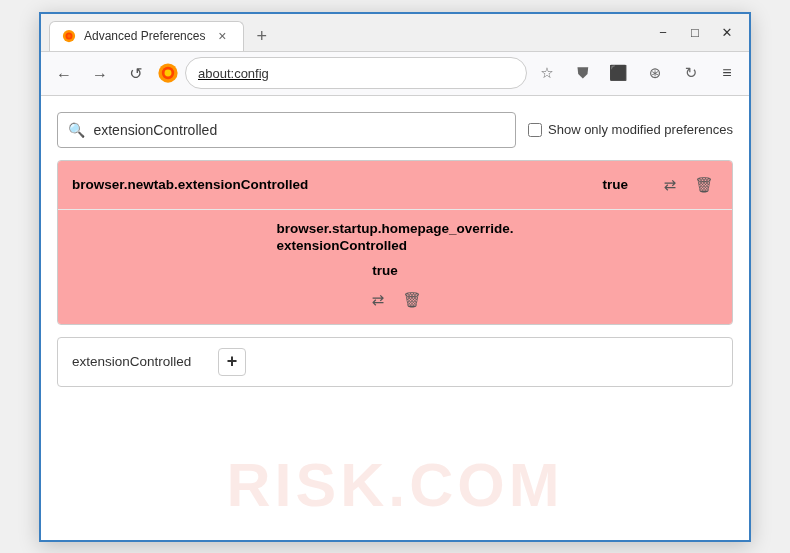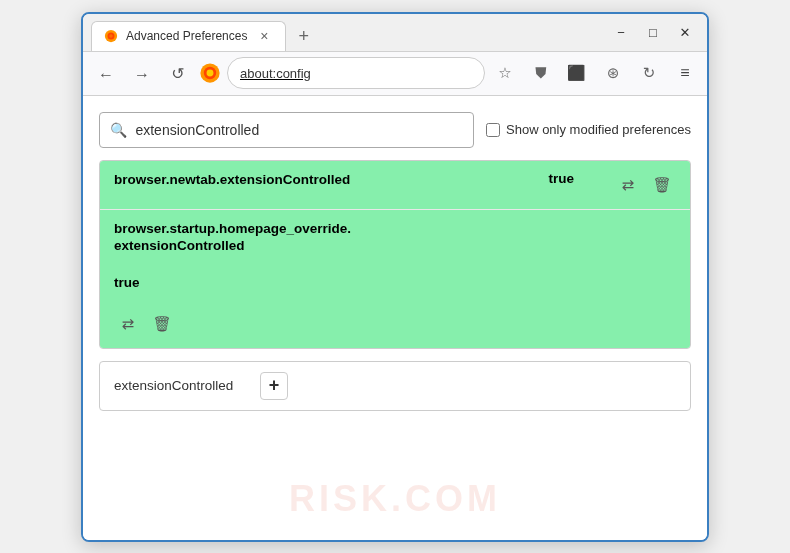--- a/index.html
+++ b/index.html
@@ -8,25 +8,25 @@
       background: #f0f0f0;
       display: flex;
       justify-content: center;
       align-items: center;
       width: 790px;
       height: 553px;
       overflow: hidden;
     }
 
     .browser-window {
-      width: 628px;
+      width: 712px;
       height: 530px;
       background: #f9f9fb;
       border: 2px solid #3a7fc1;
-      border-radius: 8px;
+      border-radius: 0;
       display: flex;
       flex-direction: column;
       overflow: hidden;
       box-shadow: 0 4px 20px rgba(0,0,0,0.2);
     }
 
     
     .title-bar {
       background: #f0f0f0;
       display: flex;
@@ -190,21 +190,21 @@
       overflow: hidden;
       position: relative;
     }
 
     
     .watermark {
       position: absolute;
       bottom: 20px;
       left: 50%;
       transform: translateX(-50%);
-      font-size: 36px;
+      font-size: 61px;
       font-weight: bold;
       color: rgba(220, 80, 60, 0.12);
       letter-spacing: 4px;
       pointer-events: none;
       white-space: nowrap;
       font-family: Arial, sans-serif;
     }
 
     
     .search-row {
@@ -254,25 +254,25 @@
 
     
     .results-table {
       border: 1px solid #ccc;
       border-radius: 4px;
       overflow: hidden;
       margin-bottom: 12px;
     }
     .result-row {
       display: flex;
-      align-items: flex-start;
+      align-items: center;
       padding: 10px 14px;
       border-bottom: 1px solid #e8e8e8;
-      background: #86efac;
-      gap: 20px;
+      background: #fca5a5;
+      gap: 8px;
     }
     .result-row:last-child {
       border-bottom: none;
       flex-direction: column;
     }
     .pref-name {
       font-weight: bold;
       font-size: 13.5px;
       color: #000;
       flex: 1;

